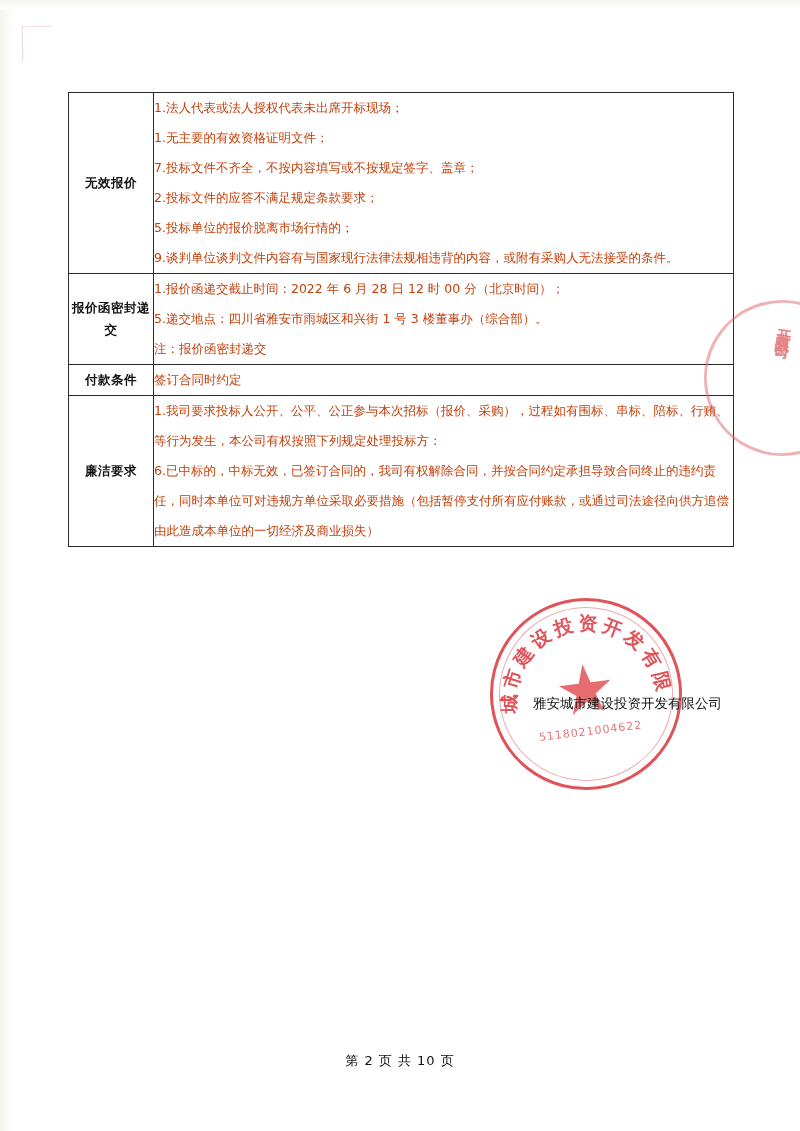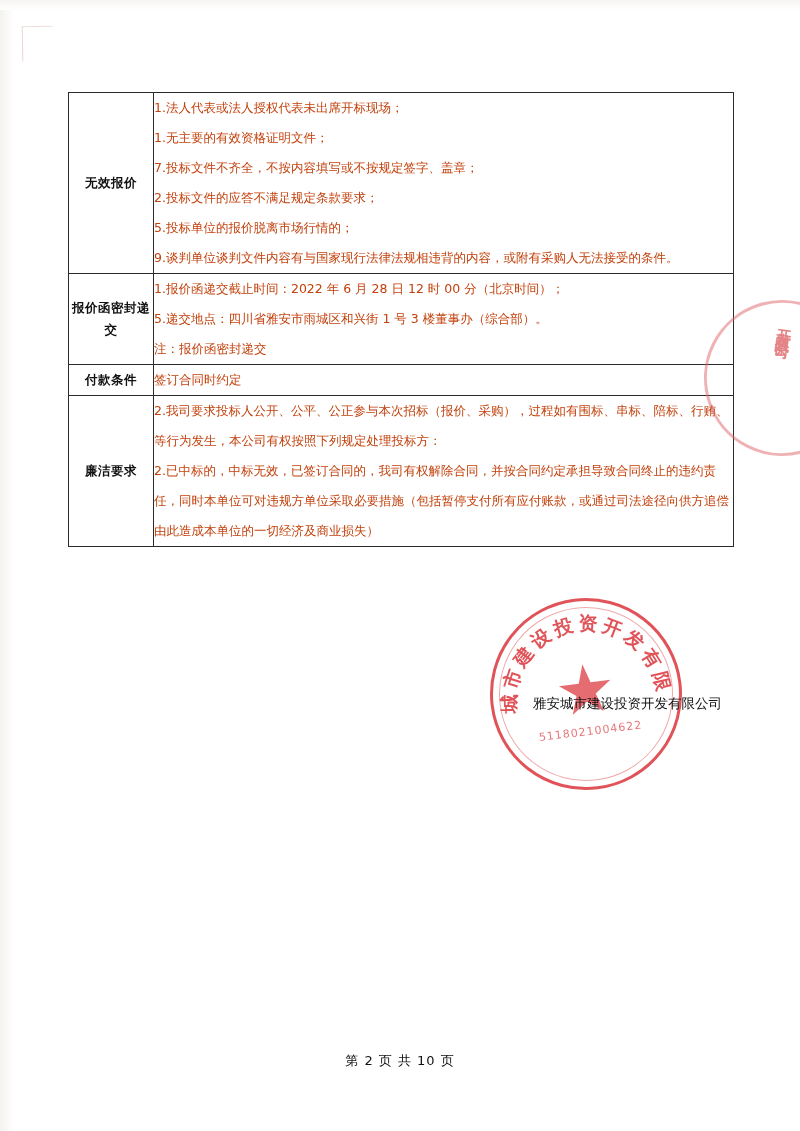--- a/index.html
+++ b/index.html
@@ -219,22 +219,22 @@
       </tr>
       <tr>
         <td class="label-cell">付款条件</td>
         <td class="content-cell">
           <span class="line">签订合同时约定</span>
         </td>
       </tr>
       <tr>
         <td class="label-cell">廉洁要求</td>
         <td class="content-cell cell-pad-lg">
-          <span class="line">2.我司要求投标人公开、公平、公正参与本次招标（报价、采购），过程如有围标、串标、陪标、行贿、等行为发生，本公司有权按照下列规定处理投标方：</span>
-          <span class="line">2.已中标的，中标无效，已签订合同的，我司有权解除合同，并按合同约定承担导致合同终止的违约责任，同时本单位可对违规方单位采取必要措施（包括暂停支付所有应付账款，或通过司法途径向供方追偿由此造成本单位的一切经济及商业损失）</span>
+          <span class="line">1.我司要求投标人公开、公平、公正参与本次招标（报价、采购），过程如有围标、串标、陪标、行贿、等行为发生，本公司有权按照下列规定处理投标方：</span>
+          <span class="line">6.已中标的，中标无效，已签订合同的，我司有权解除合同，并按合同约定承担导致合同终止的违约责任，同时本单位可对违规方单位采取必要措施（包括暂停支付所有应付账款，或通过司法途径向供方追偿由此造成本单位的一切经济及商业损失）</span>
         </td>
       </tr>
     </tbody>
   </table>
 
   <div class="seal">
     <div class="seal-inner"></div>
     <div class="seal-text-top">
       <svg viewBox="0 0 186 186" xmlns="http://www.w3.org/2000/svg">
         <path id="arcpath" d="M 22,100 A 71,71 0 1 1 164,100" fill="none"></path>

